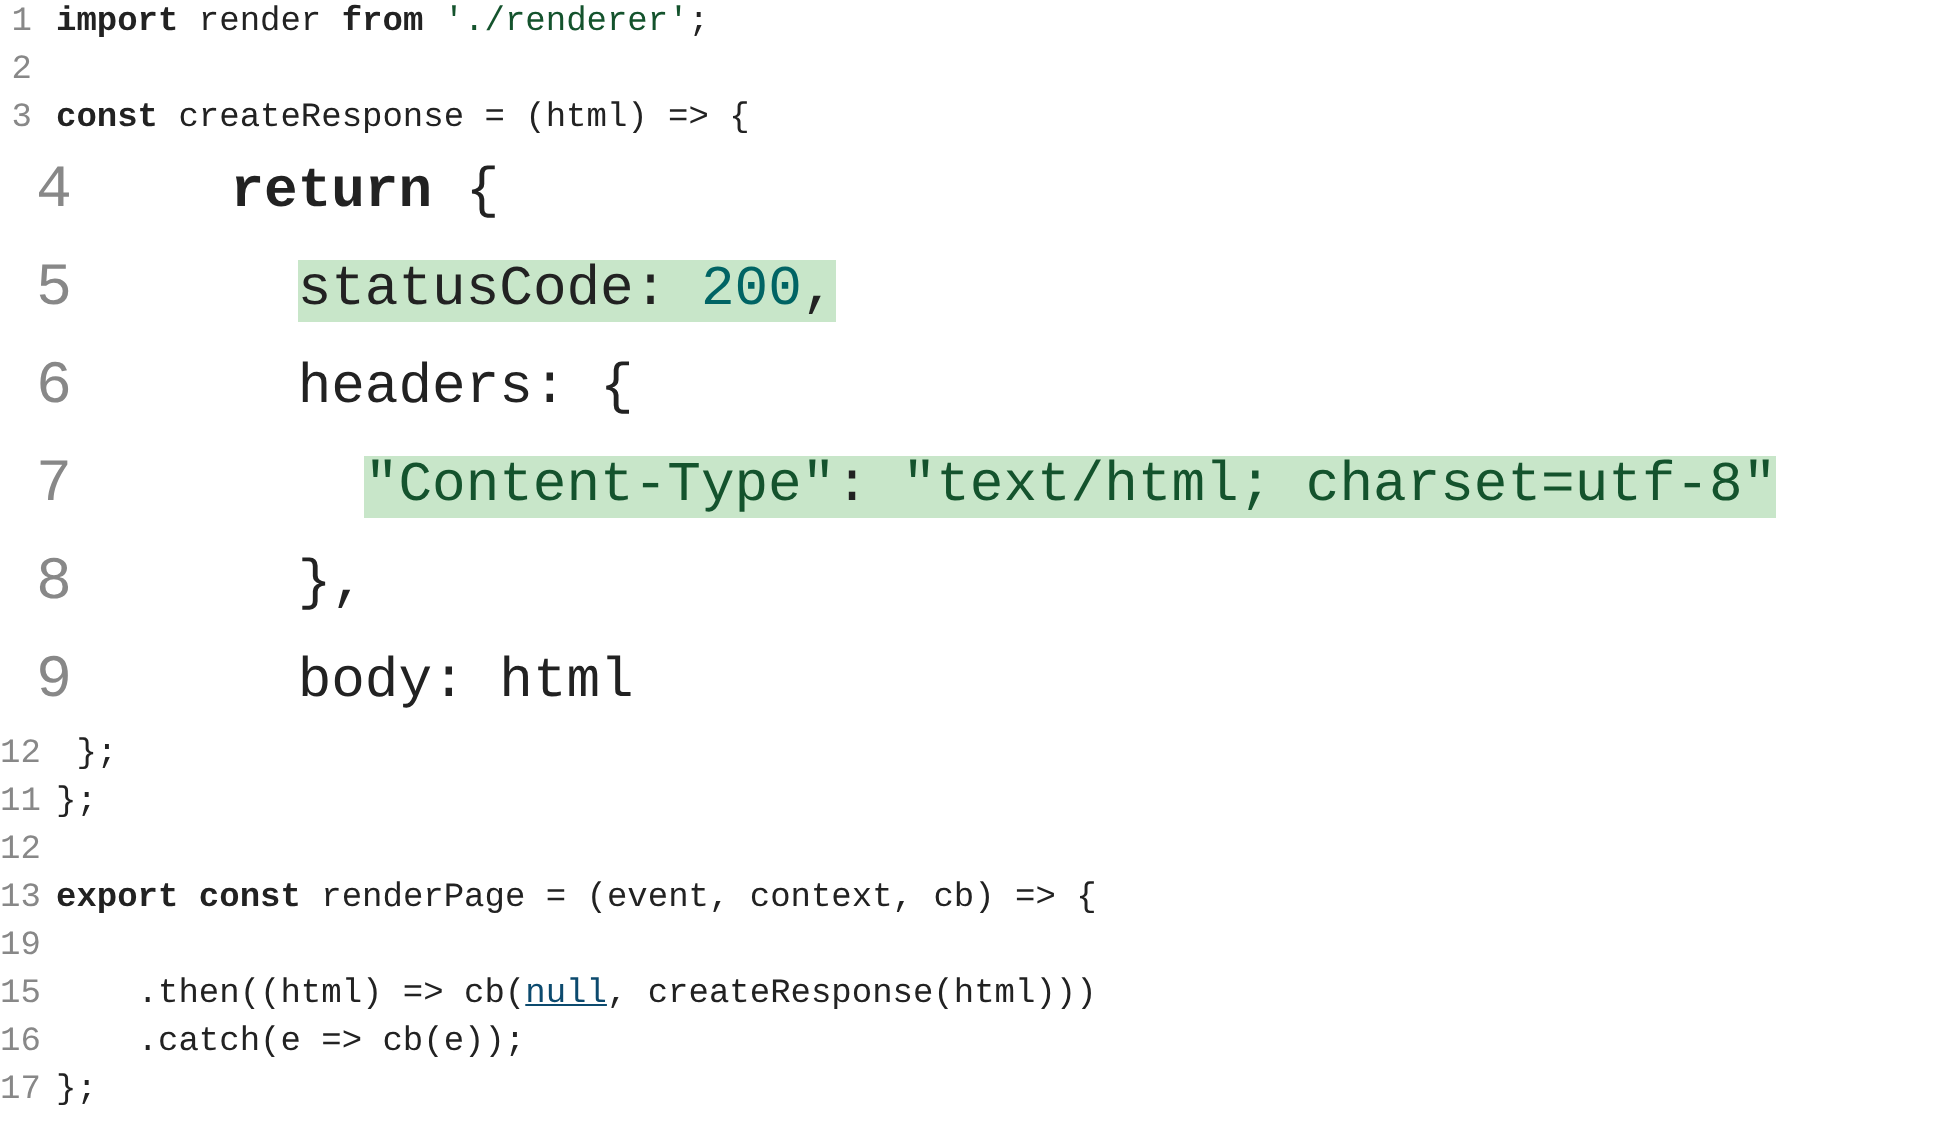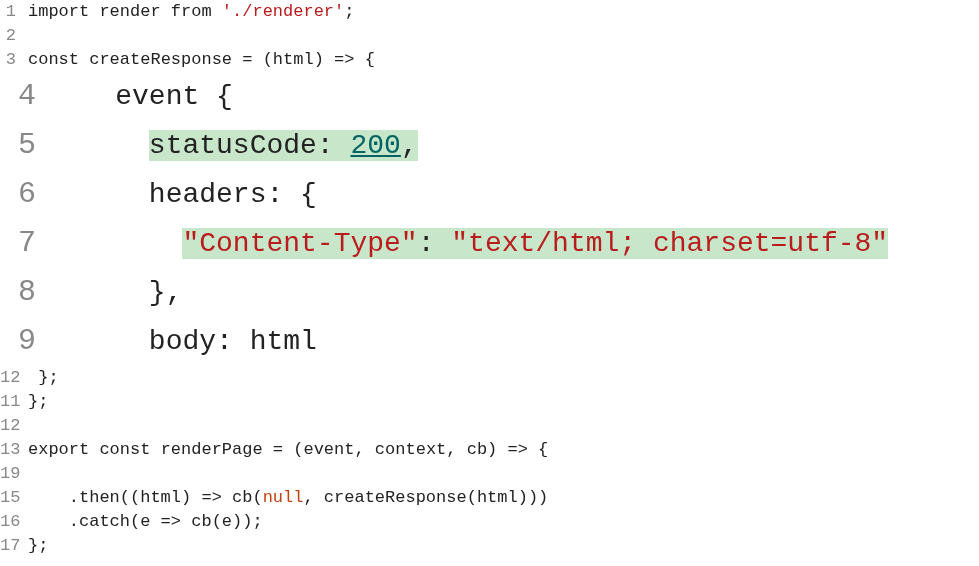--- a/index.html
+++ b/index.html
@@ -42,32 +42,32 @@
       width: 28px;
     }
     .line.large .lineno {
       width: 48px;
       font-size: 30px;
     }
     .code {
       color: #222222;
     }
     .kw {
-      font-weight: normal;
+      font-weight: bold;
       color: #222222;
     }
     .str {
-      color: #b91c1c;
+      color: #14532d;
     }
     .num {
       color: #006464;
-      text-decoration: underline;
     }
     .null {
-      color: #c2410c;
+      color: #0c4a6e;
+      text-decoration: underline;
     }
     .hl {
       background-color: #c8e6c9;
     }
   </style>
 </head>
 <body>
 
 <div class="code-container">
 
@@ -81,21 +81,21 @@
     <span class="code"></span>
   </div>
 
   <div class="line small">
     <span class="lineno">3</span>
     <span class="code"><span class="kw">const</span><span> createResponse = (html) =&gt; {</span></span>
   </div>
 
   <div class="line large">
     <span class="lineno">4</span>
-    <span class="code"><span>    </span><span class="kw">event</span><span> {</span></span>
+    <span class="code"><span>    </span><span class="kw">return</span><span> {</span></span>
   </div>
 
   <div class="line large">
     <span class="lineno">5</span>
     <span class="code"><span>      </span><span class="hl"><span>statusCode: </span><span class="num">200</span><span>,</span></span></span>
   </div>
 
   <div class="line large">
     <span class="lineno">6</span>
     <span class="code"><span>      </span><span>headers: {</span></span>

